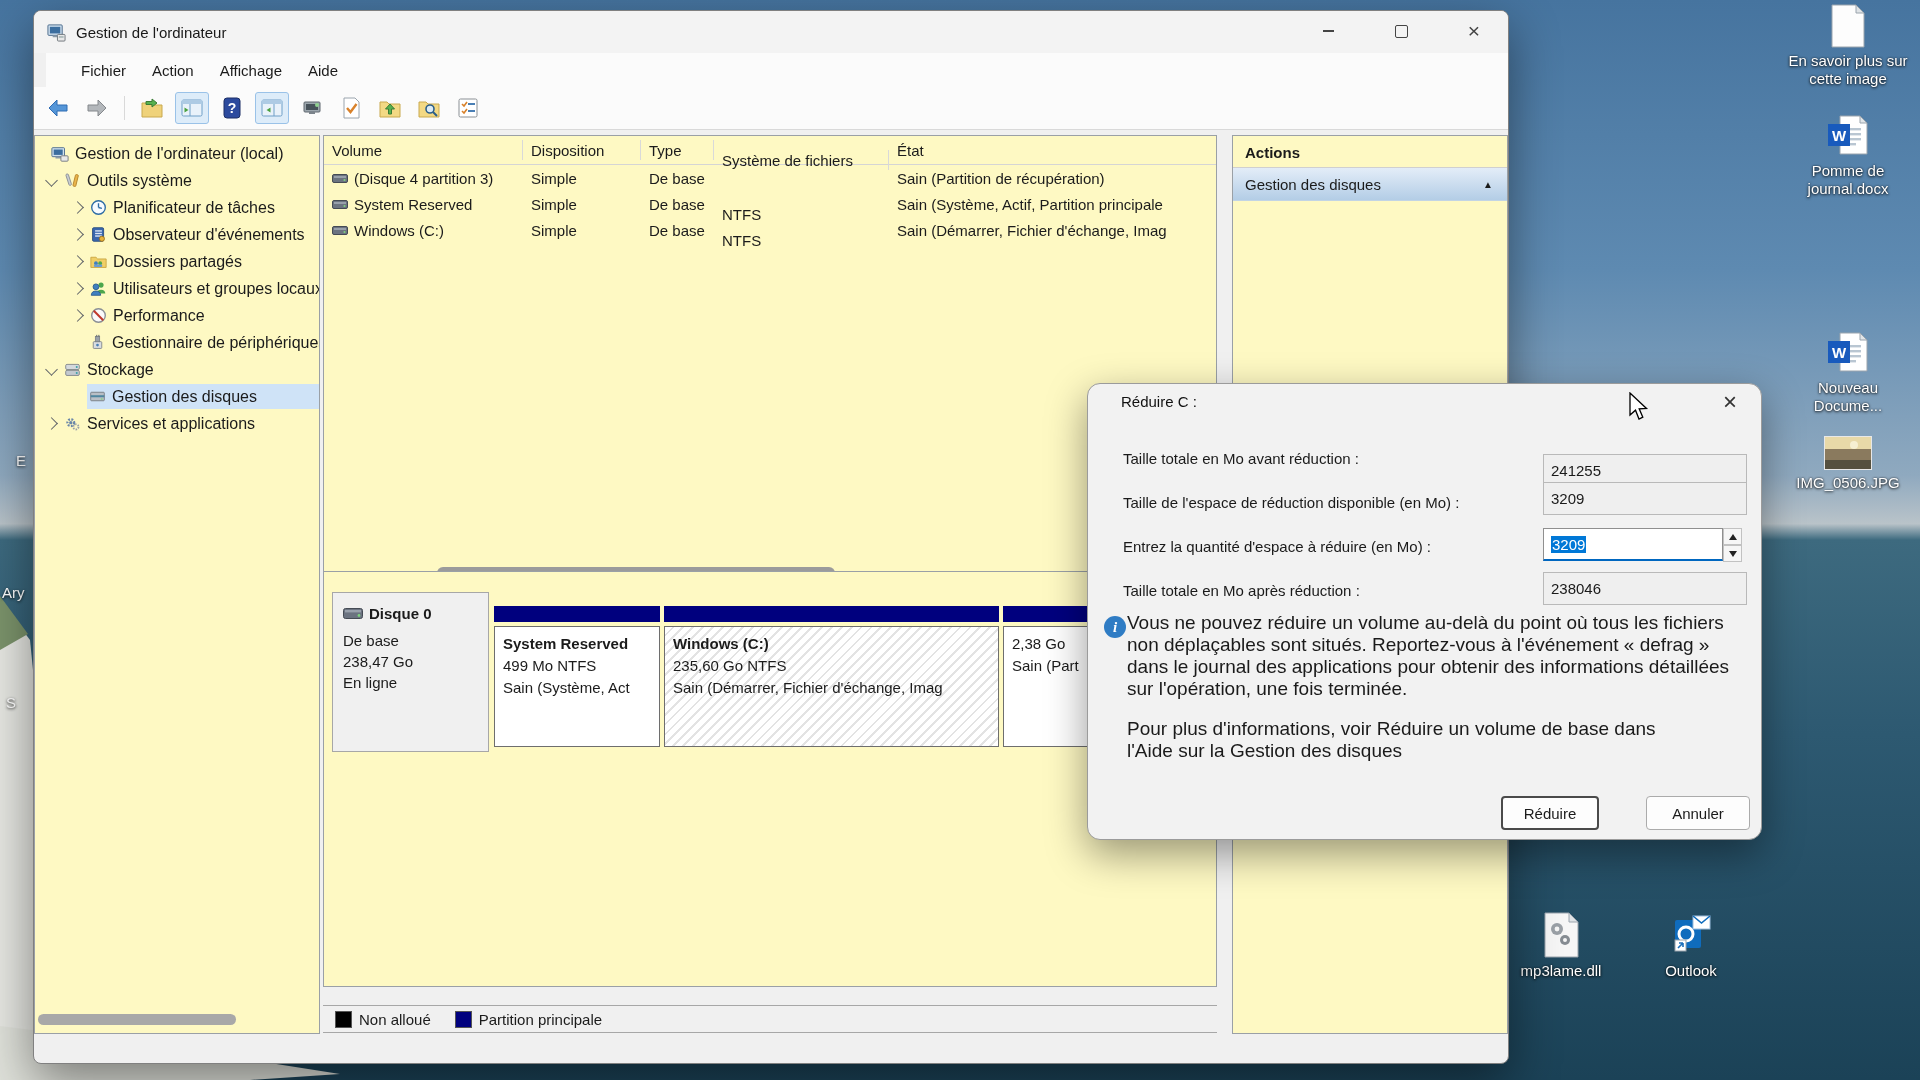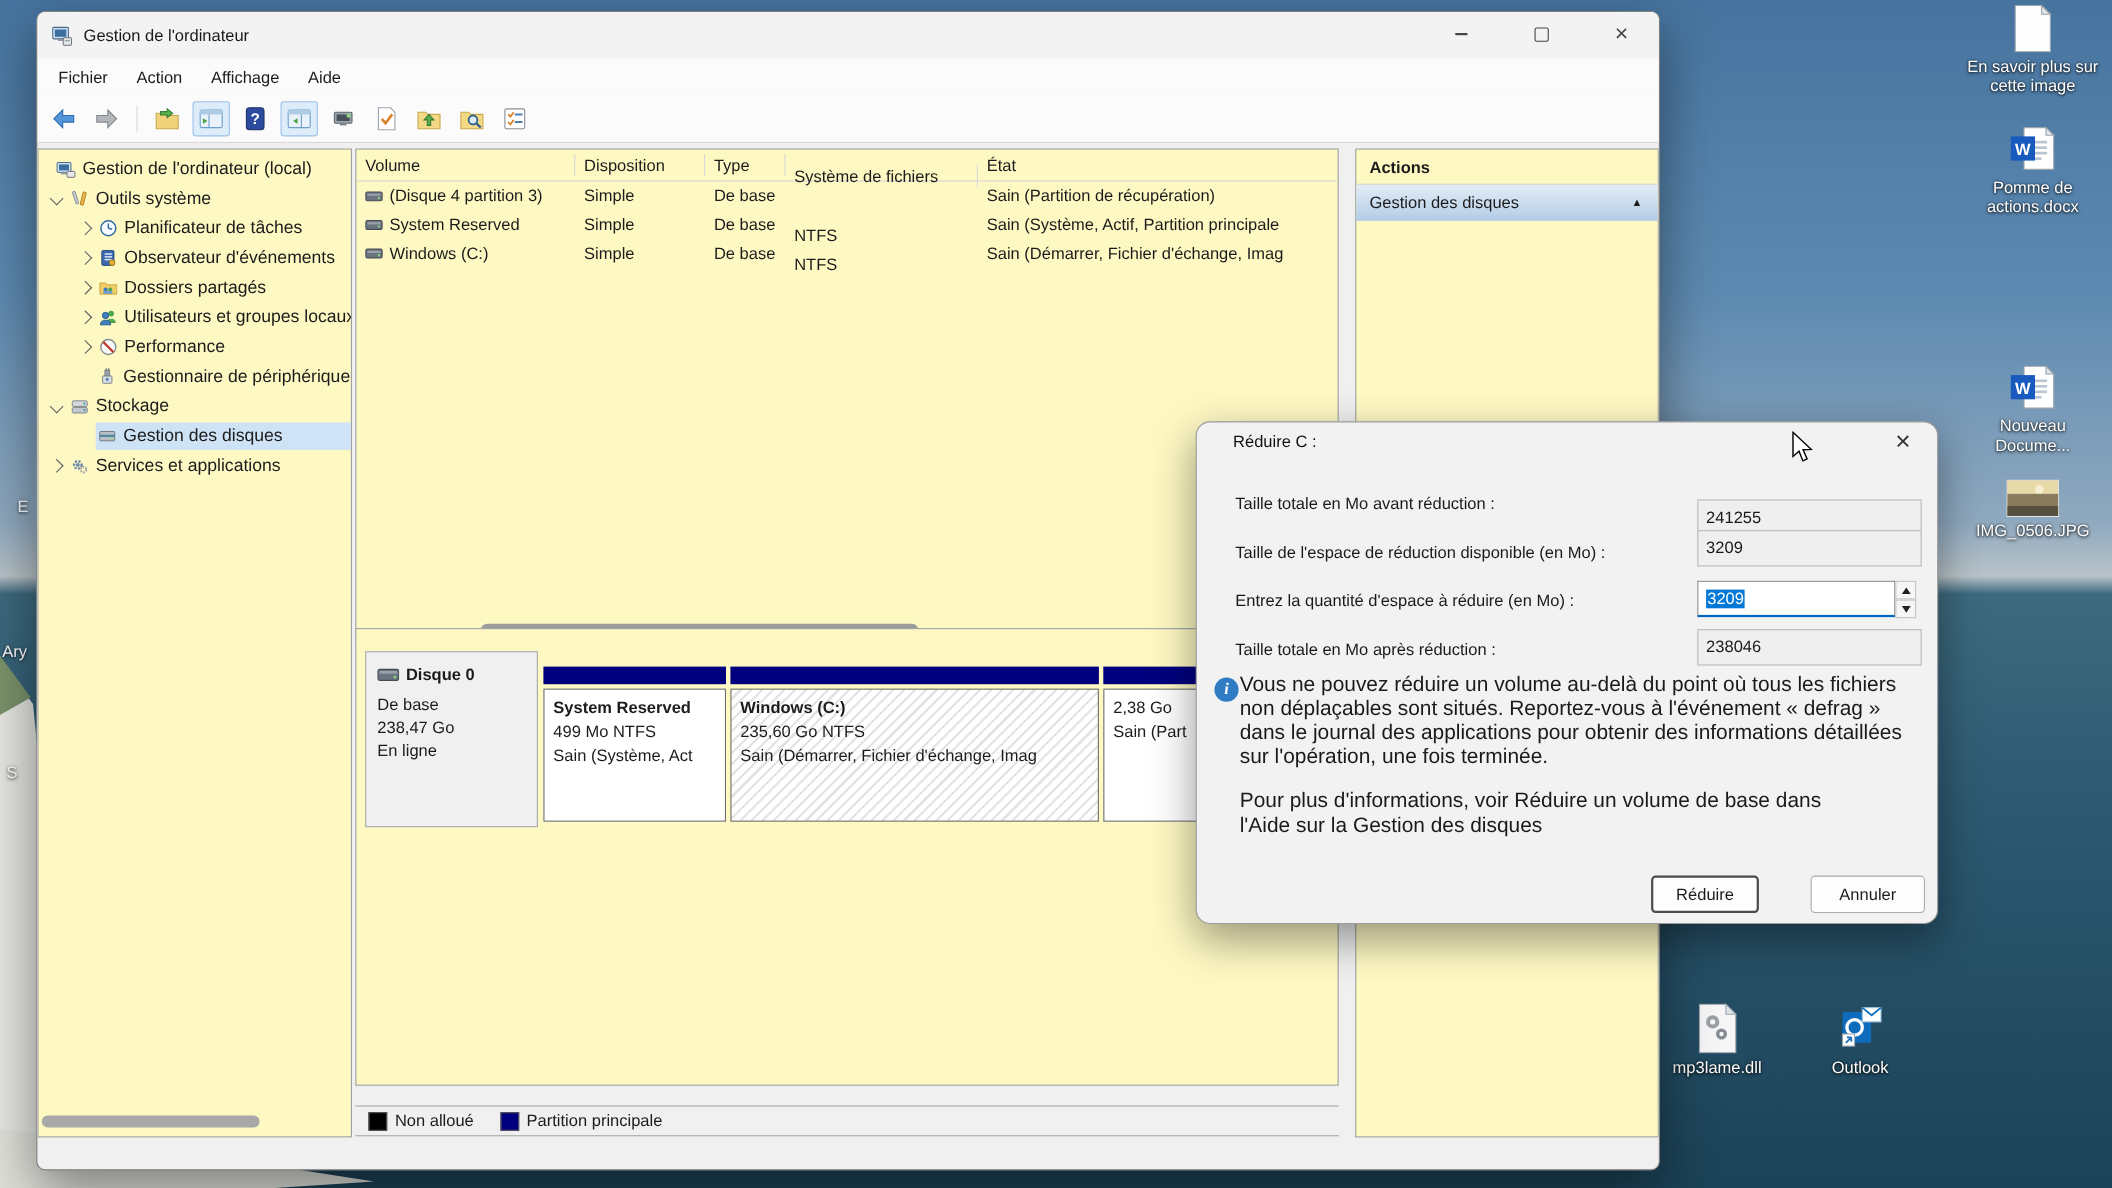--- a/index.html
+++ b/index.html
@@ -13,21 +13,21 @@
   .dt-item .ico{display:flex;justify-content:center;align-items:flex-end;height:46px;margin-bottom:4px;}
   .dt-label{color:#fff;font-size:15px;line-height:18px;text-shadow:0 1px 3px rgba(0,0,0,.85),0 0 2px rgba(0,0,0,.6);}
   .fragment{position:absolute;color:#fff;font-size:15px;text-shadow:0 1px 3px rgba(0,0,0,.85);}
 
   
   .win{position:absolute;left:33px;top:10px;width:1474px;height:1052px;background:#f0f0f0;border:1px solid #808080;border-radius:8px;box-shadow:0 18px 50px rgba(0,0,0,.45);overflow:hidden;z-index:2;}
   .titlebar{position:absolute;left:0;top:0;right:0;height:42px;background:#f3f3f3;display:flex;align-items:center;}
   .title-text{font-size:15px;margin-left:10px;color:#191919;}
   .appicon{margin-left:13px;}
   .wbtn{position:absolute;top:0;width:46px;height:40px;display:flex;align-items:center;justify-content:center;color:#444;}
-  .menubar{position:absolute;left:0;top:42px;right:0;height:34px;background:#fbfbfb;display:flex;align-items:center;padding-left:6px;}
+  .menubar{position:absolute;left:12px;top:42px;right:0;height:34px;background:#fbfbfb;display:flex;align-items:center;padding-left:22px;}
   .menu-item{padding:0 13px;font-size:15px;color:#1b1b1b;}
   .toolbar{position:absolute;left:0;top:76px;right:0;height:42px;background:#fbfbfb;border-bottom:1px solid #d9d9d9;display:flex;align-items:center;padding-left:8px;gap:7px;}
   .tbtn{width:32px;height:30px;display:flex;align-items:center;justify-content:center;border-radius:3px;}
   .tbtn.active{background:#ddecf9;border:1px solid #9ac2e8;}
   .tsep{width:1px;height:24px;background:#d9d9d9;margin:0 4px;}
 
   
   .panel{position:absolute;background:#fef9c3;border:1px solid #9aa0a6;box-sizing:border-box;}
   .tree{left:0;top:124px;width:286px;height:899px;overflow:hidden;}
   .trow{height:27px;display:flex;align-items:center;font-size:16px;white-space:nowrap;position:relative;}
@@ -134,21 +134,21 @@
           <path d="M14 2 h20 l7 7 v31 h-27 z" fill="#fff" stroke="#9aa4ad"></path>
           <path d="M34 2 l7 7 h-7 z" fill="#e2e6e9" stroke="#9aa4ad"></path>
           <rect x="18" y="14" width="17" height="2.4" fill="#b9c6d2"></rect>
           <rect x="18" y="19" width="17" height="2.4" fill="#b9c6d2"></rect>
           <rect x="18" y="24" width="17" height="2.4" fill="#b9c6d2"></rect>
           <rect x="18" y="29" width="12" height="2.4" fill="#b9c6d2"></rect>
           <rect x="2" y="10" width="22" height="22" fill="#185abd"></rect>
           <text x="13" y="27" font-size="15" font-family="Liberation Sans" font-weight="bold" fill="#fff" text-anchor="middle">W</text>
         </svg>
     </div>
-    <div class="dt-label">Pomme de actions.docx</div>
+    <div class="dt-label">Pomme de journal.docx</div>
   </div>
 
   <div class="dt-item" style="left:1783px;top:329px;">
     <div class="ico">
       <svg width="44" height="44" viewBox="0 0 44 44">
           <path d="M14 2 h20 l7 7 v31 h-27 z" fill="#fff" stroke="#9aa4ad"></path>
           <path d="M34 2 l7 7 h-7 z" fill="#e2e6e9" stroke="#9aa4ad"></path>
           <rect x="18" y="14" width="17" height="2.4" fill="#b9c6d2"></rect>
           <rect x="18" y="19" width="17" height="2.4" fill="#b9c6d2"></rect>
           <rect x="18" y="24" width="17" height="2.4" fill="#b9c6d2"></rect>

